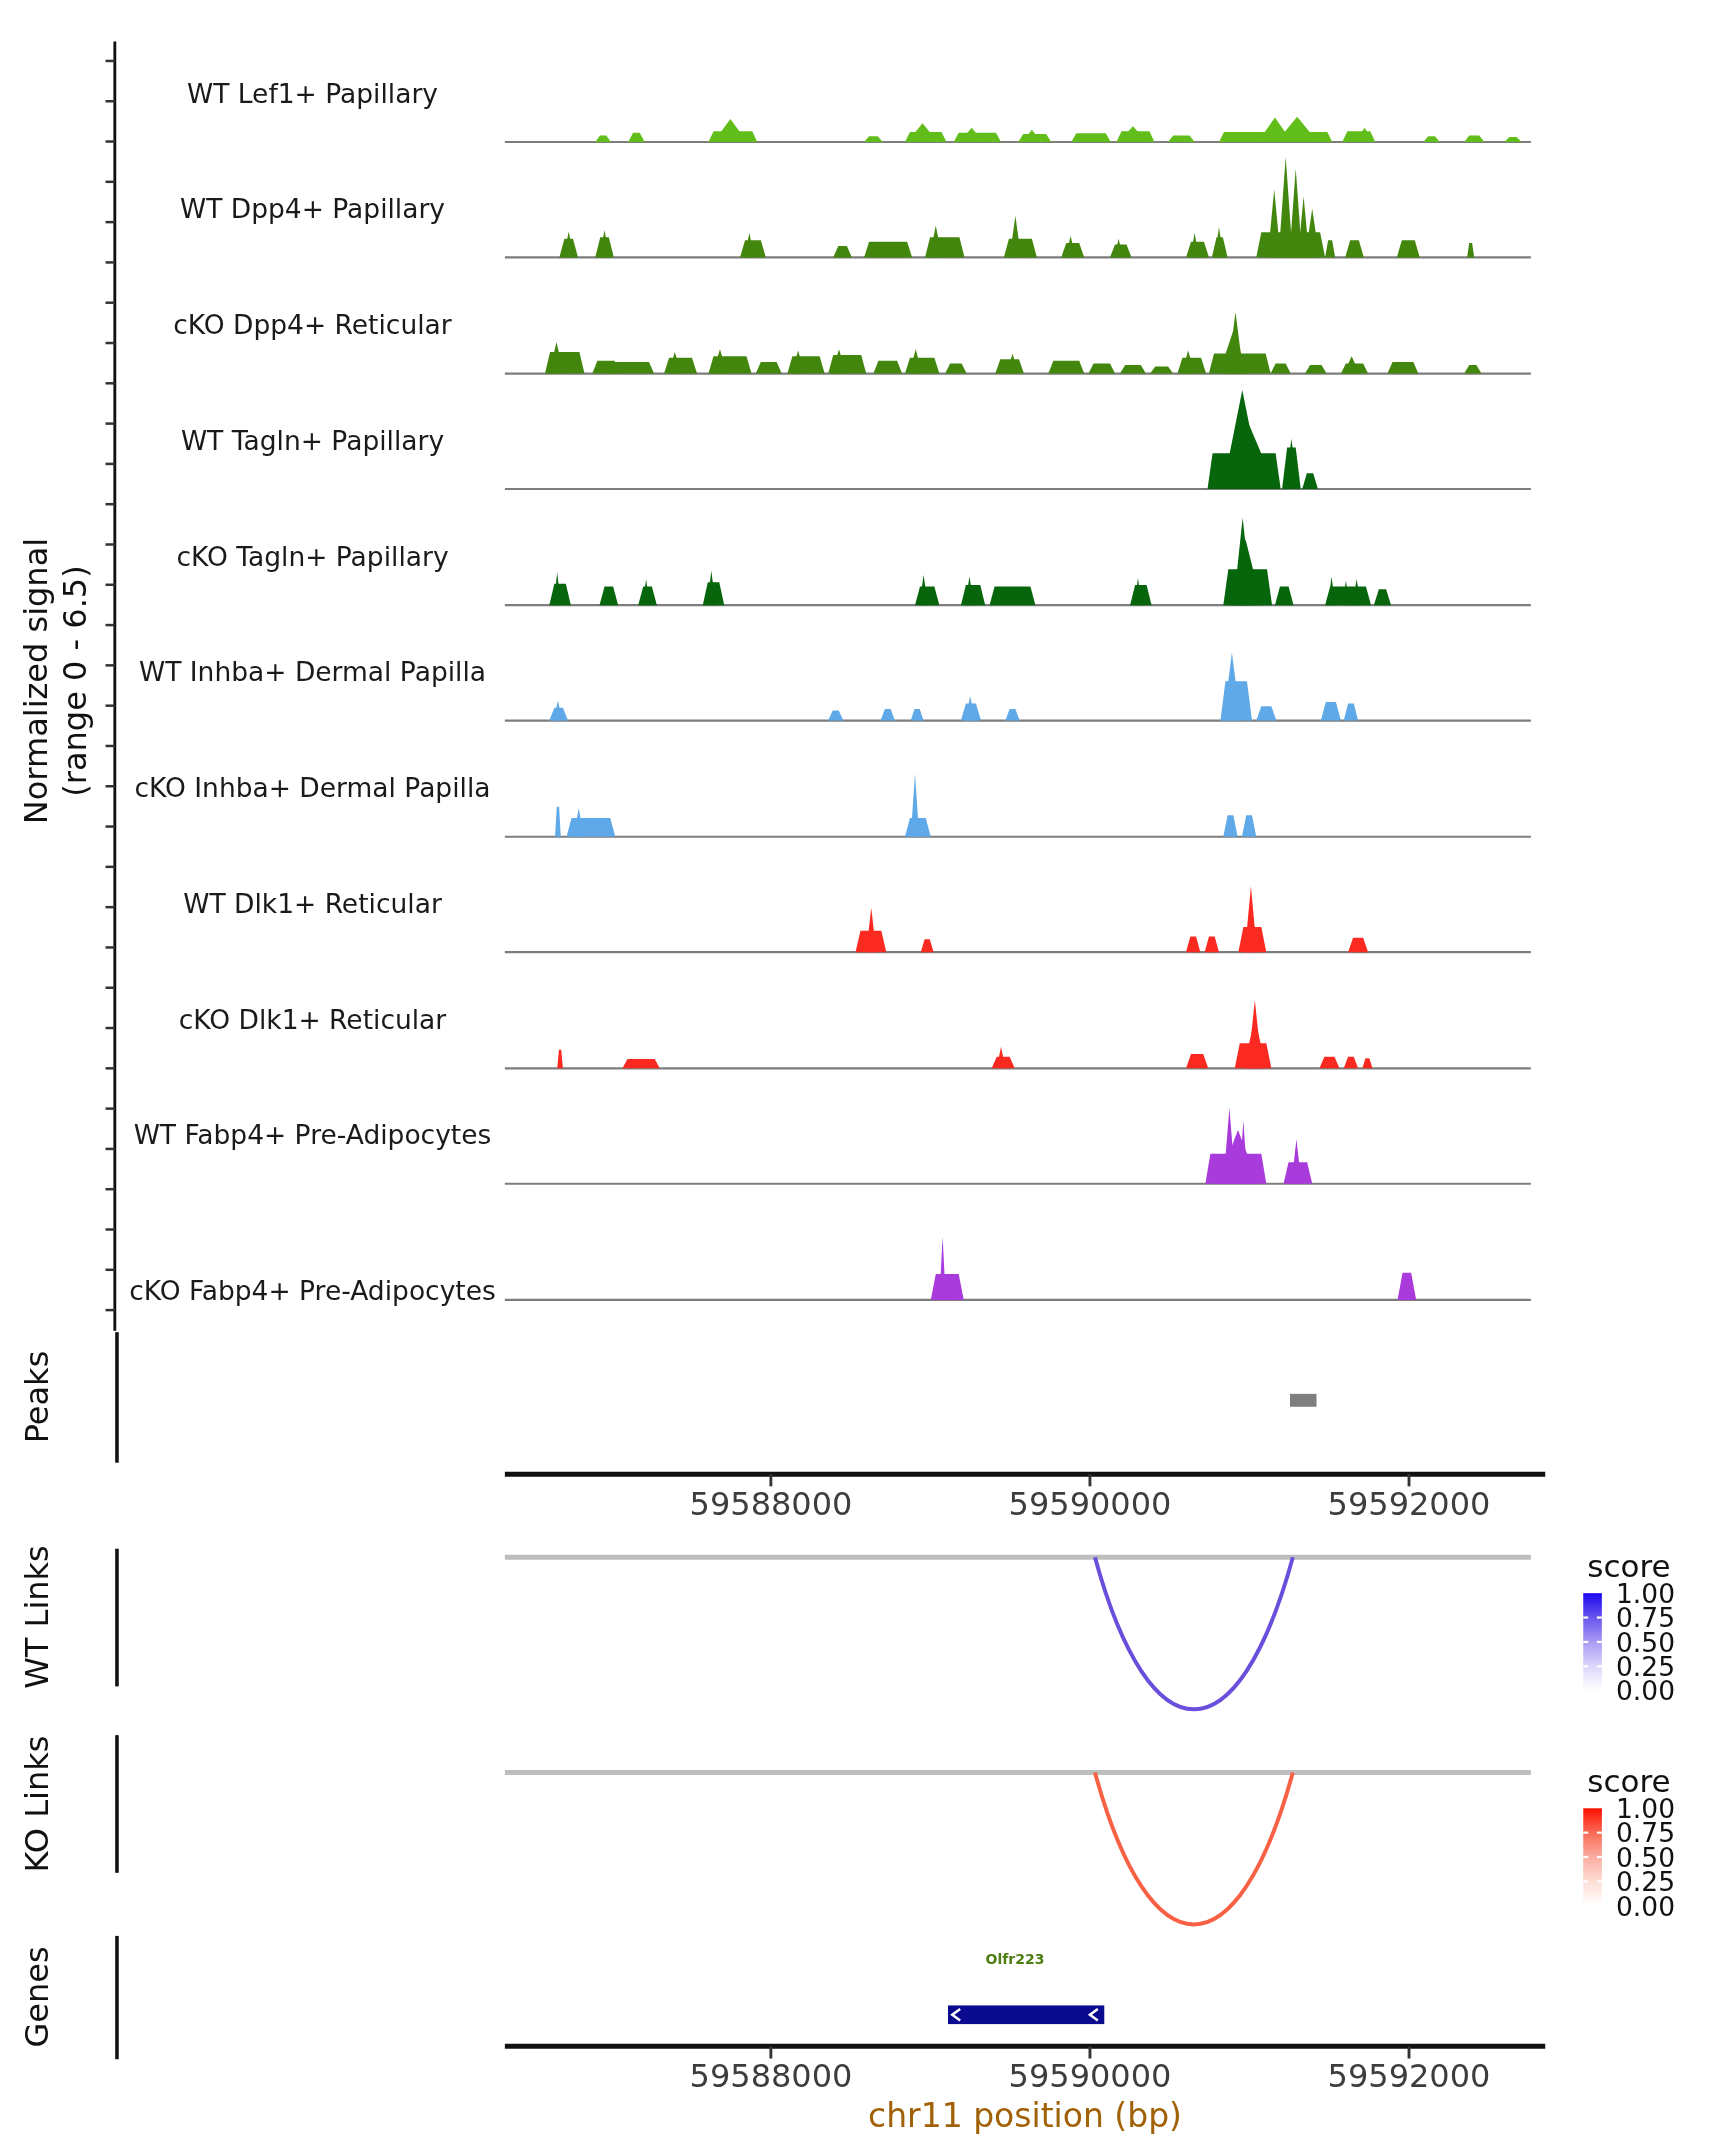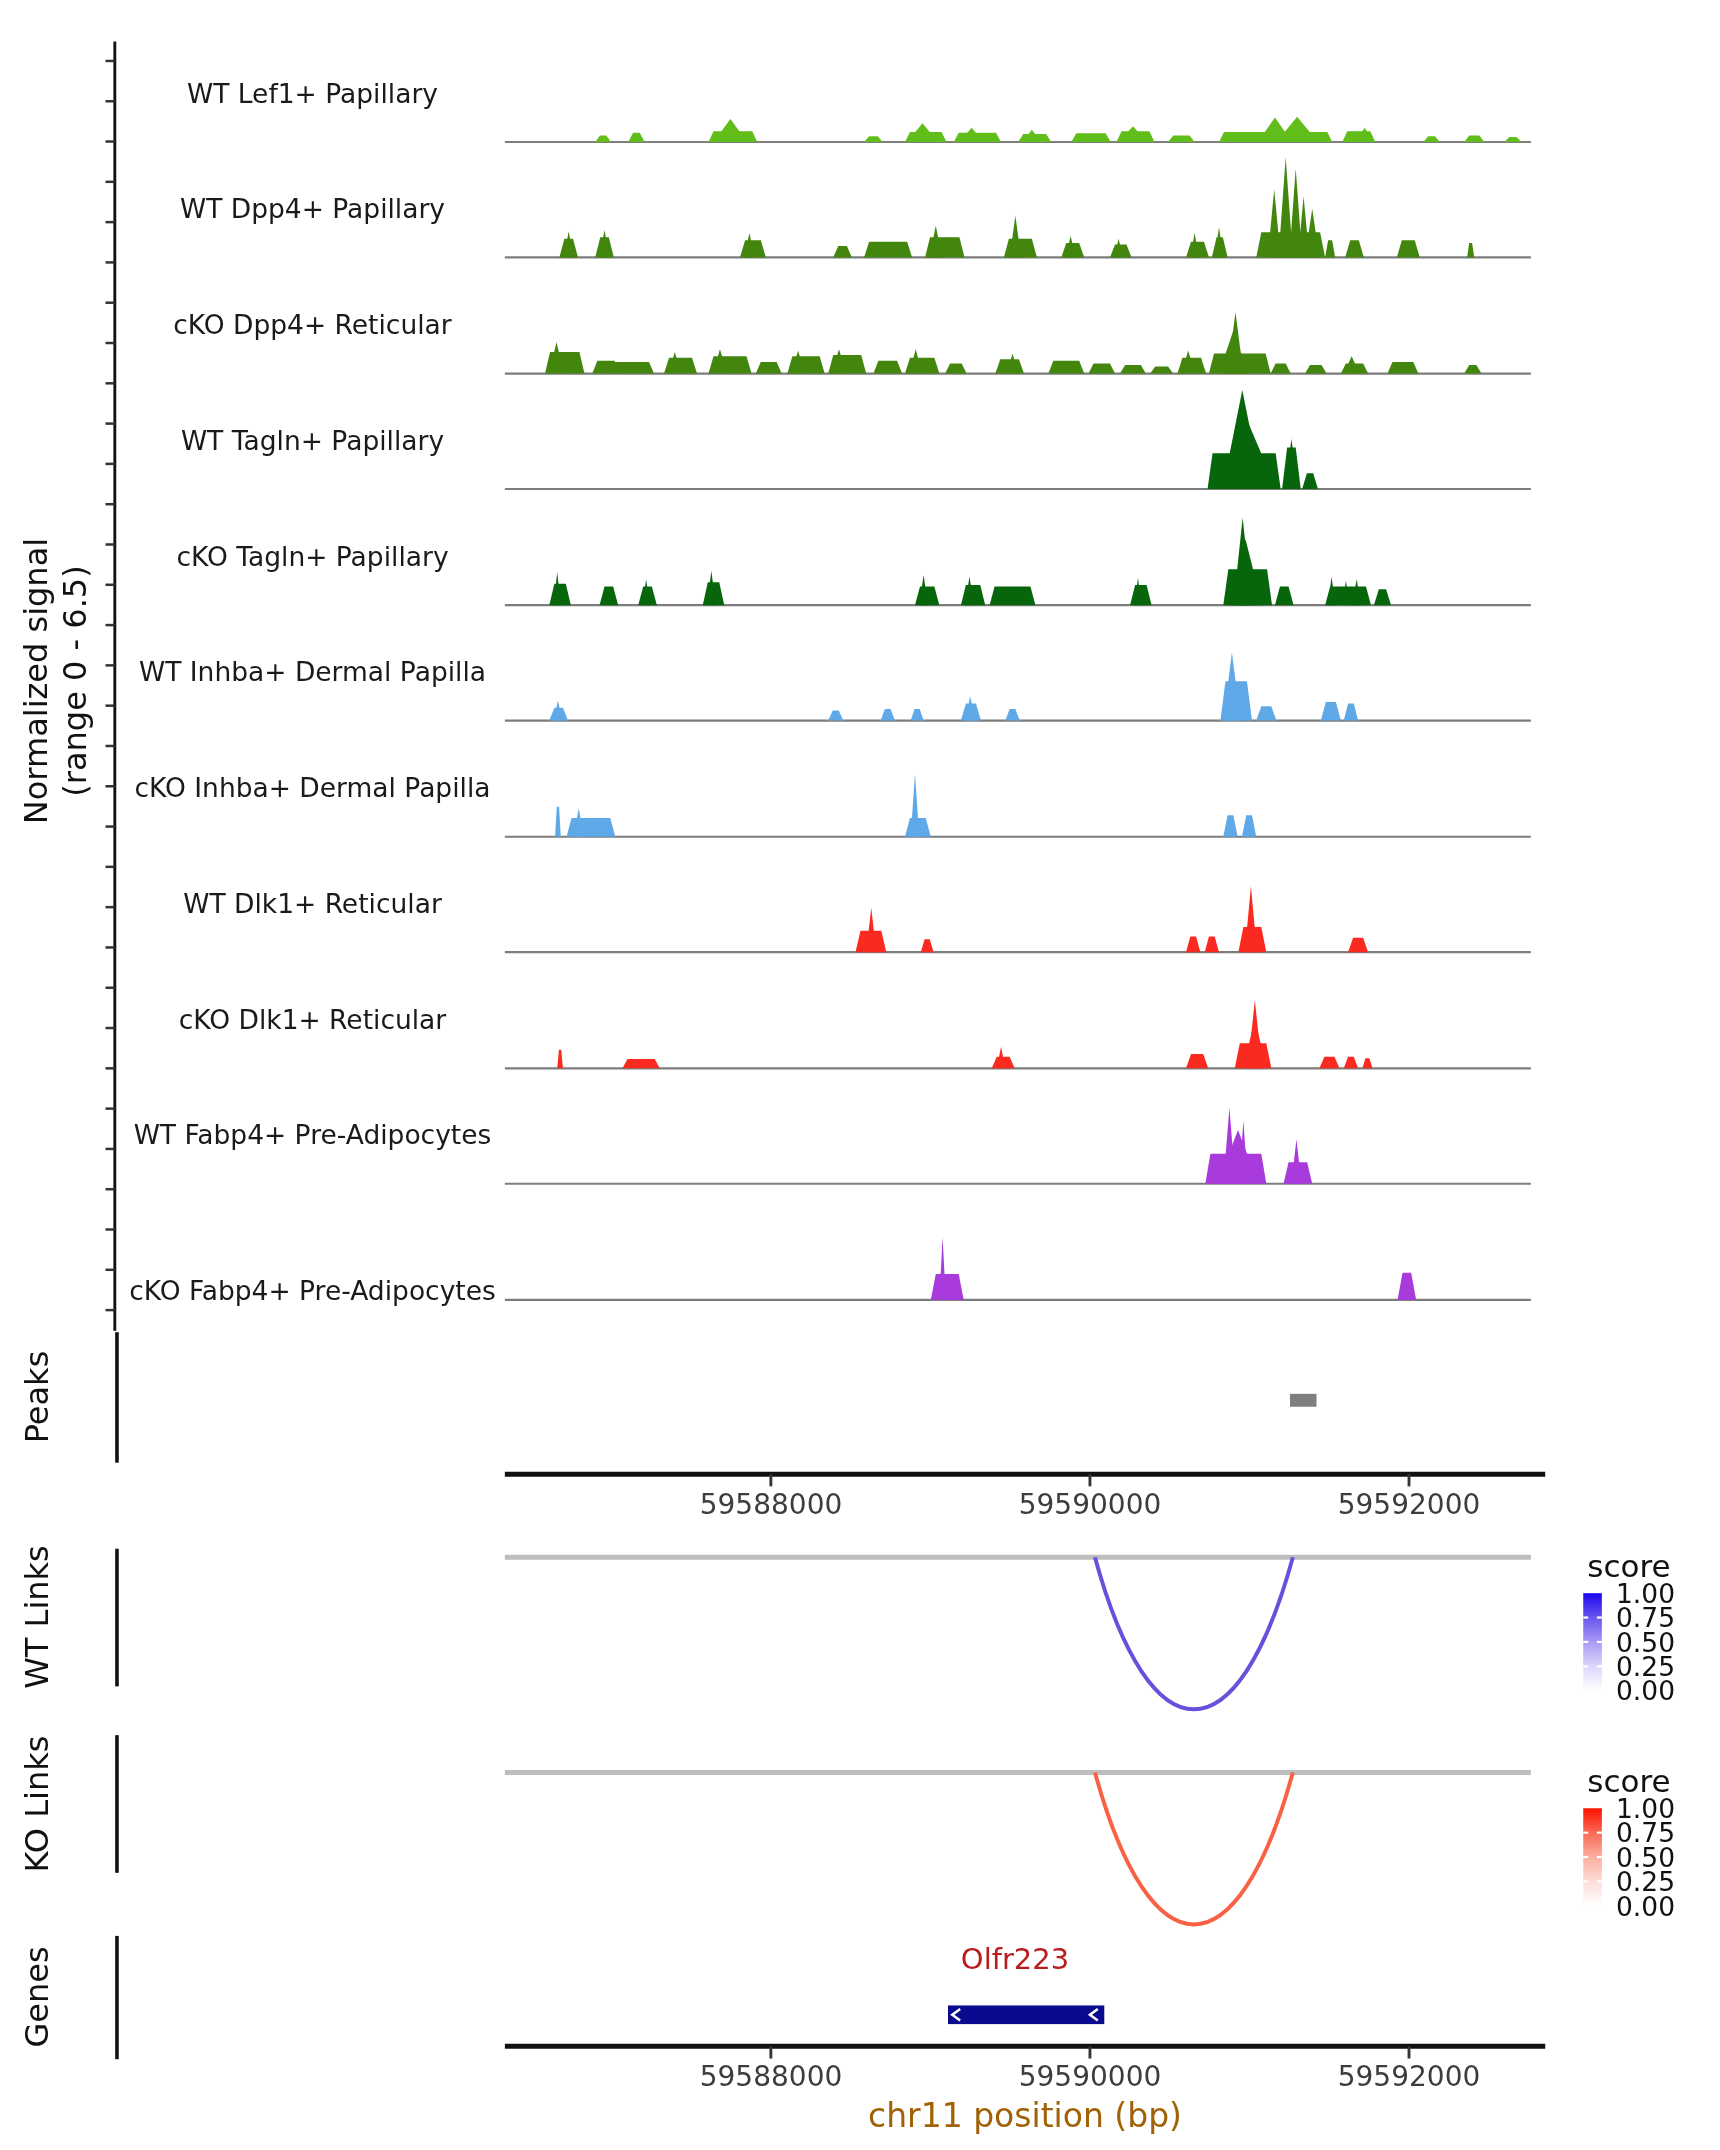--- a/index.html
+++ b/index.html
@@ -22,37 +22,37 @@
     font-size:32px;color:#111;white-space:nowrap;
   }
   .yaxis-title{
     position:absolute;left:56px;top:681px;
     transform:translate(-50%,-50%) rotate(-90deg);
     transform-origin:center center;
     font-size:32px;line-height:39px;color:#111;text-align:center;white-space:nowrap;
   }
   .tick-label{
     position:absolute;transform:translate(-50%,-50%);
-    font-size:28px;color:#3d3d3d;white-space:nowrap;
+    font-size:32px;color:#3d3d3d;white-space:nowrap;
   }
   .xaxis-title{
     position:absolute;transform:translate(-50%,-50%);
     font-size:33px;color:#a16207;white-space:nowrap;text-align:right;
   }
   .score-title{
     position:absolute;transform:translate(-50%,-50%);
     font-size:31px;color:#111;
   }
   .cb-label{
     position:absolute;transform:translate(0,-50%);
     font-size:26.5px;color:#111;white-space:nowrap;
   }
   .gene-name{
     position:absolute;transform:translate(-50%,-50%);
-    font-size:29px;color:#b91c1c;white-space:nowrap;
+    font-size:14px;color:#4d7c0f;white-space:nowrap;font-weight:bold;
   }
 </style>
 </head>
 <body>
 
 <div class="canvas">
   <svg id="plot" width="1721" height="2151" viewBox="0 0 2400 3000">
     <defs id="defs">
         <linearGradient id="grad0" x1="0" y1="0" x2="0" y2="1">
           <stop offset="0%" stop-color="#1B06EE"></stop>

